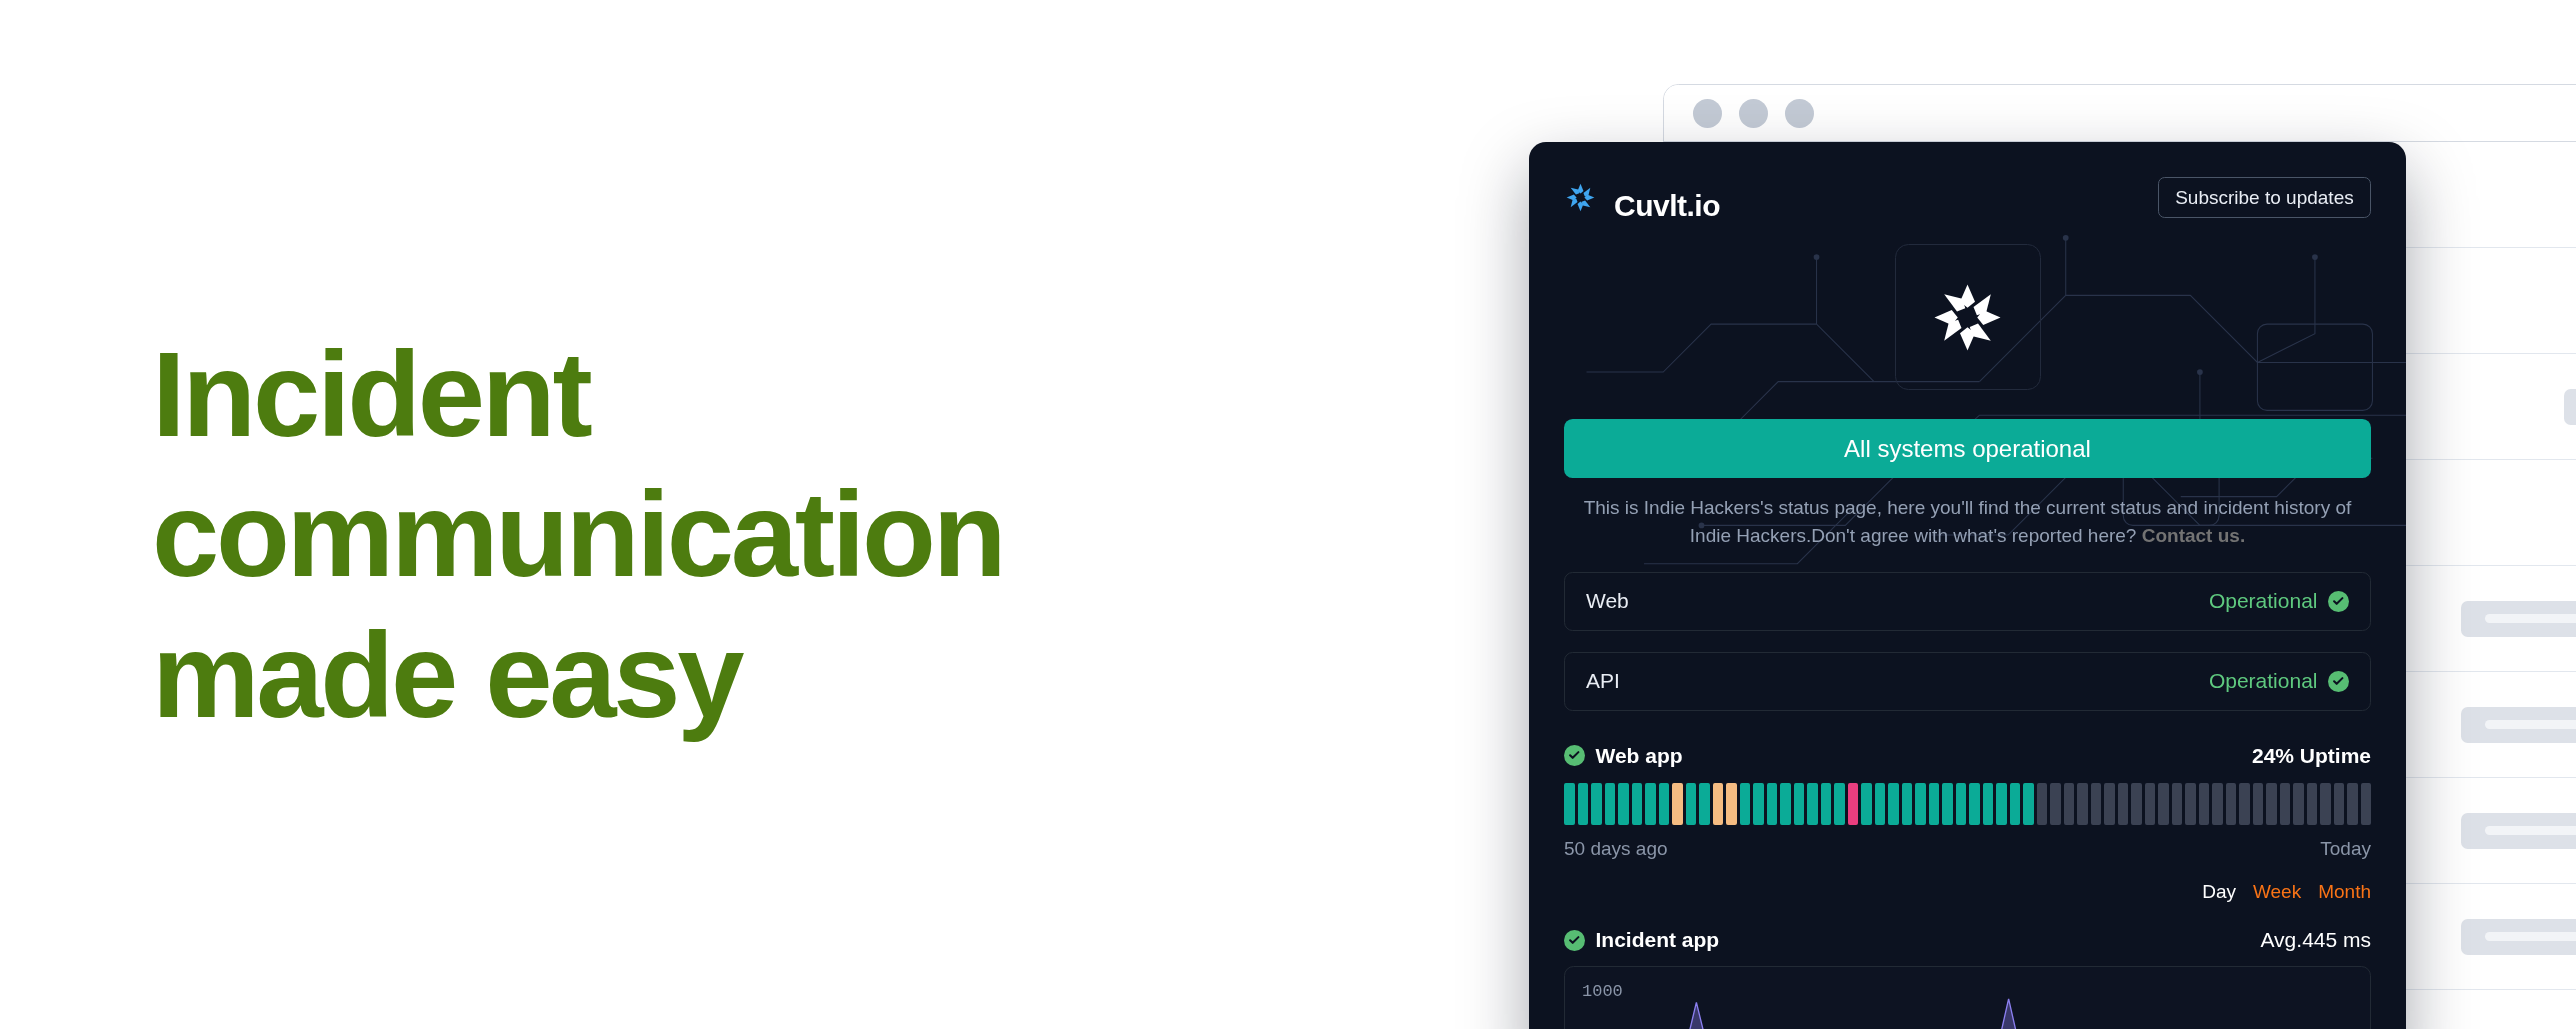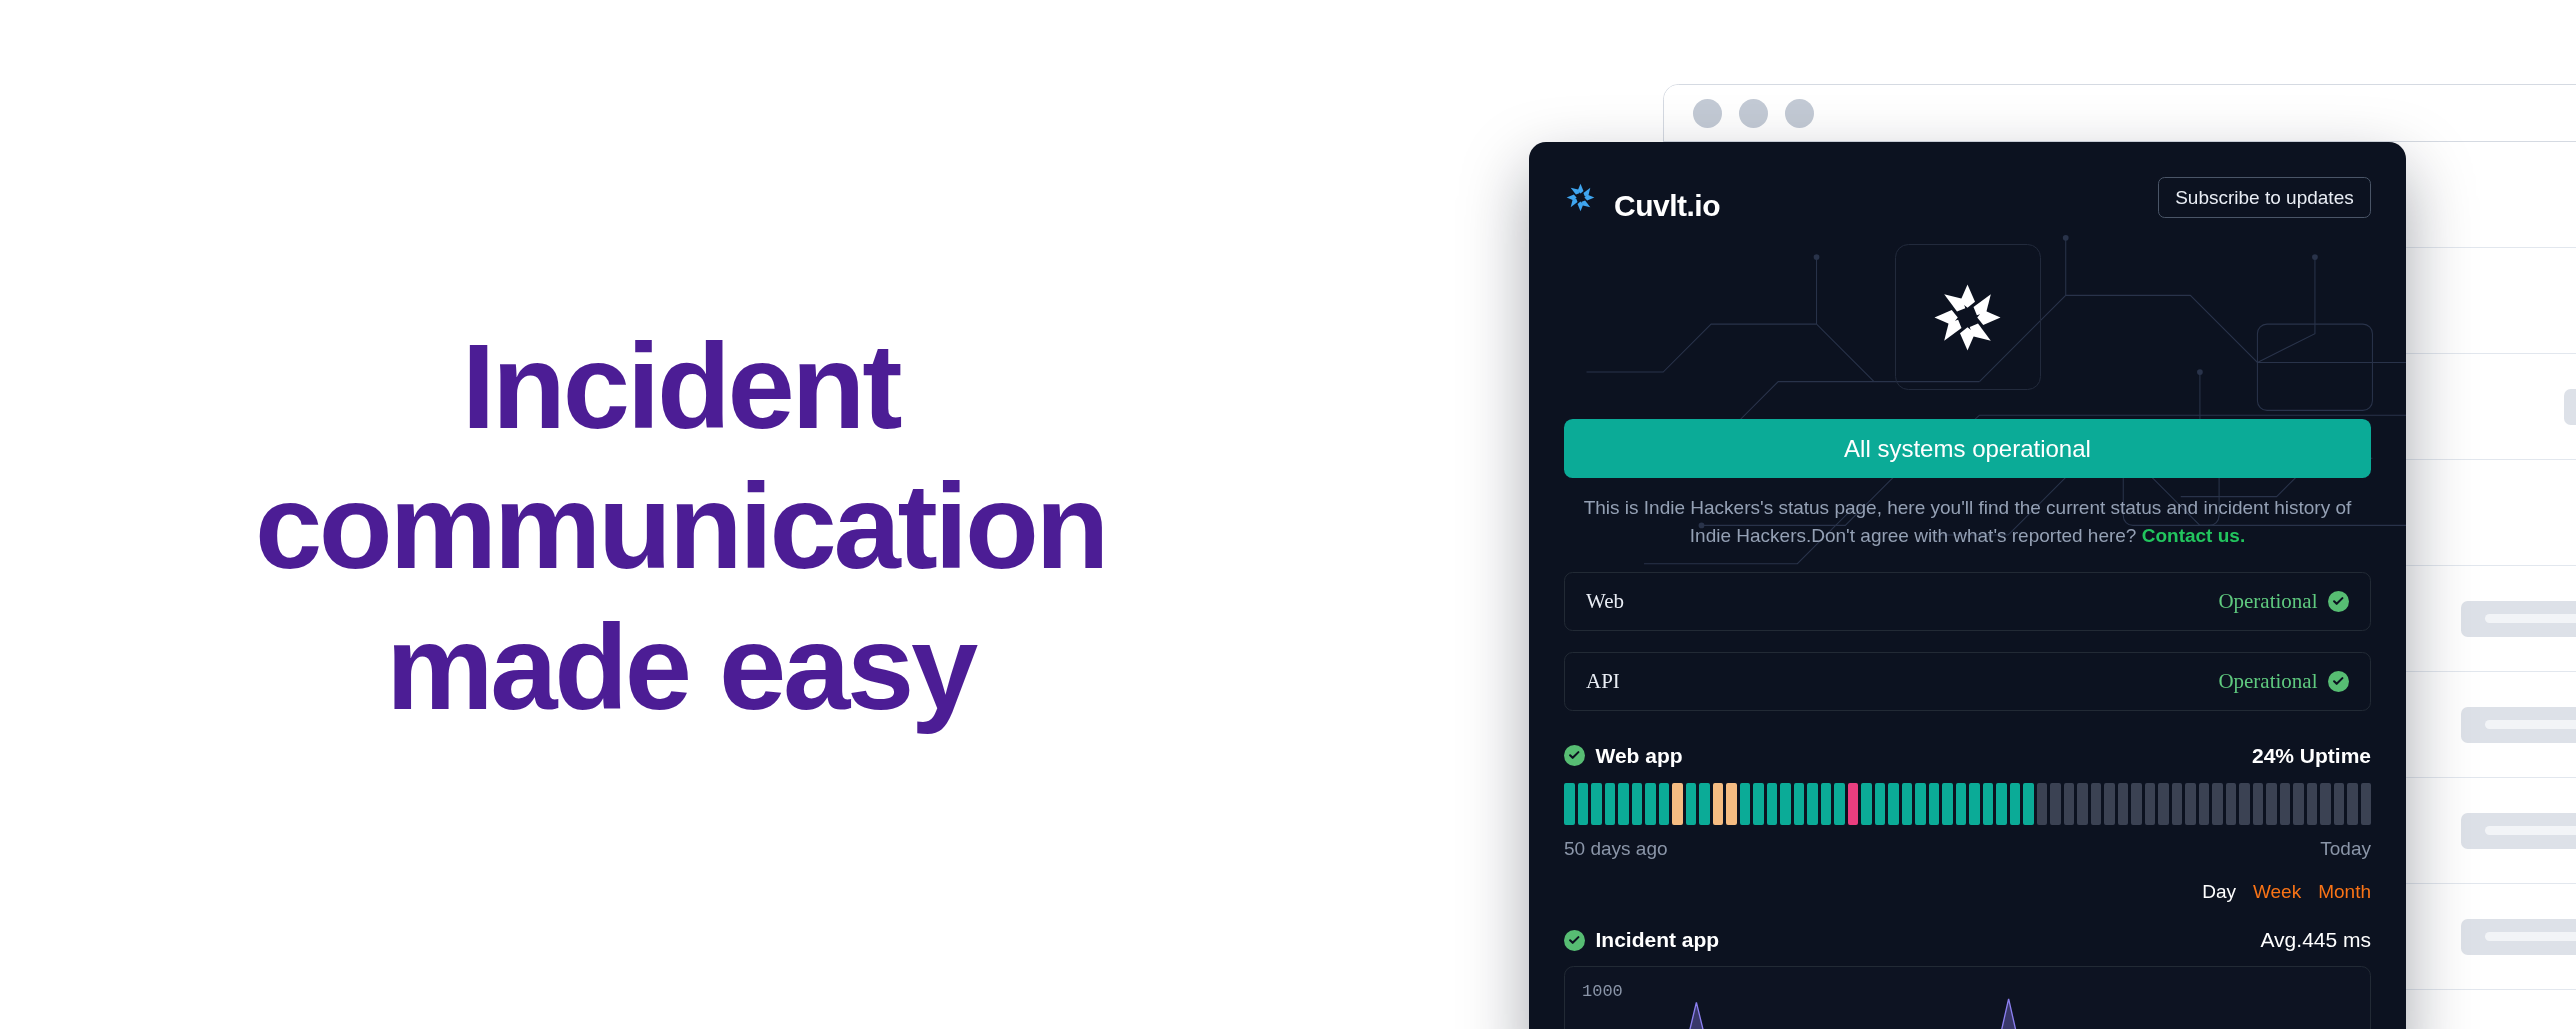--- a/index.html
+++ b/index.html
@@ -8,28 +8,27 @@
     background:#ffffff;
     font-family:"Liberation Sans","DejaVu Sans",sans-serif;
     -webkit-font-smoothing:antialiased;
   }
 
   
   .hero{
     position:absolute;left:144px;top:316px;width:1073px;
   }
   .hero h1{
-    margin:0;
+    margin:8px;
     font-size:121px;
     line-height:1.16;
     letter-spacing:-3.3px;
     font-weight:700;
-    color:#4c1d95;
+    color:#4d7c0f;
     white-space:pre-line;
-    text-align:center;
   }
 
   
   .browser{
     position:absolute;left:1663px;top:84px;width:1006px;height:1016px;
     background:#ffffff;
     border:1.9px solid #d5dae2;
     border-radius:15.3px 15.3px 0 0;
     box-sizing:border-box;
     overflow:hidden;
@@ -107,32 +106,31 @@
   }
 
   .sc-desc{
     position:relative;
     margin:16.3px 42px 0 42px;
     text-align:center;
     color:#94a0b4;
     font-size:19px;
     line-height:1.48;
   }
-  .sc-desc a{color:#22c55e;text-decoration:none;font-weight:700;}
+  .sc-desc a{color:#737373;text-decoration:none;font-weight:700;}
 
   .svc-row{
     position:relative;
     margin:21px 35px 0 35px;
     height:59px;
     border:1px solid #222a35;
     border-radius:8.6px;
     display:flex;align-items:center;justify-content:space-between;
     padding:0 21px;
     box-sizing:border-box;
-    font-family:Liberation Serif, serif;
   }
   .svc-name{color:#e9edf4;font-size:21px;}
   .svc-stat{display:flex;align-items:center;gap:10.5px;color:#5fc97f;font-size:21px;}
 
   .check{
     width:21px;height:21px;border-radius:50%;
     background:#57bd73;
     display:inline-flex;align-items:center;justify-content:center;
     flex:0 0 auto;
   }

